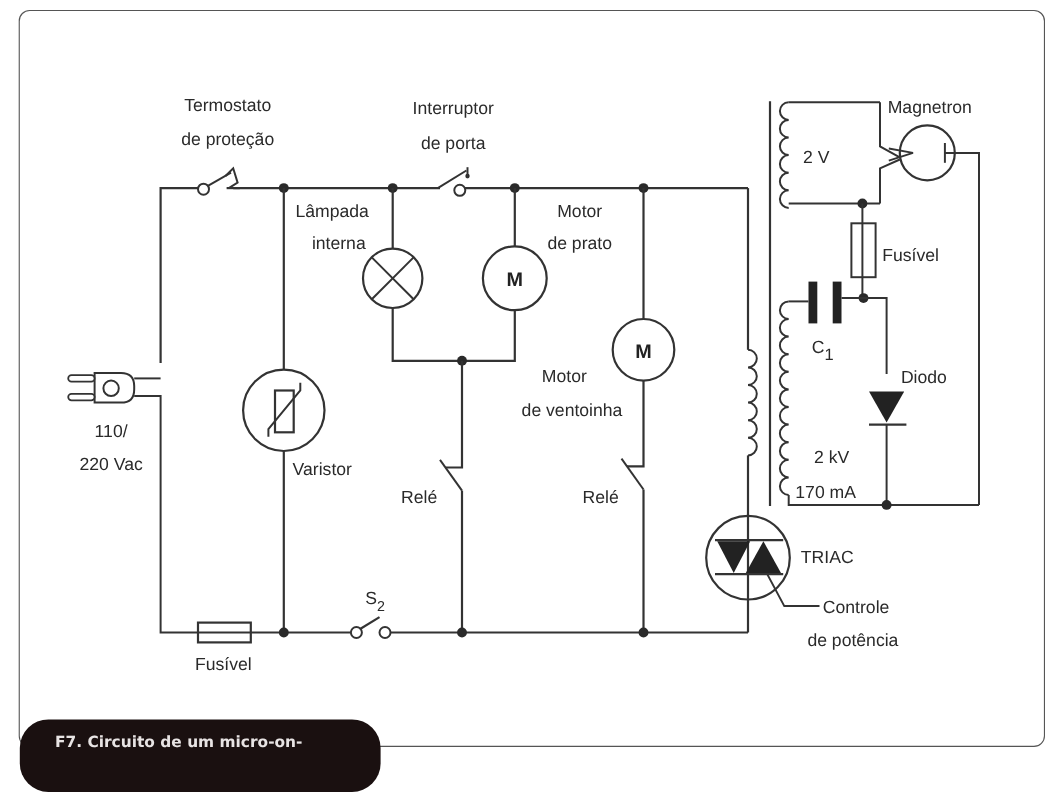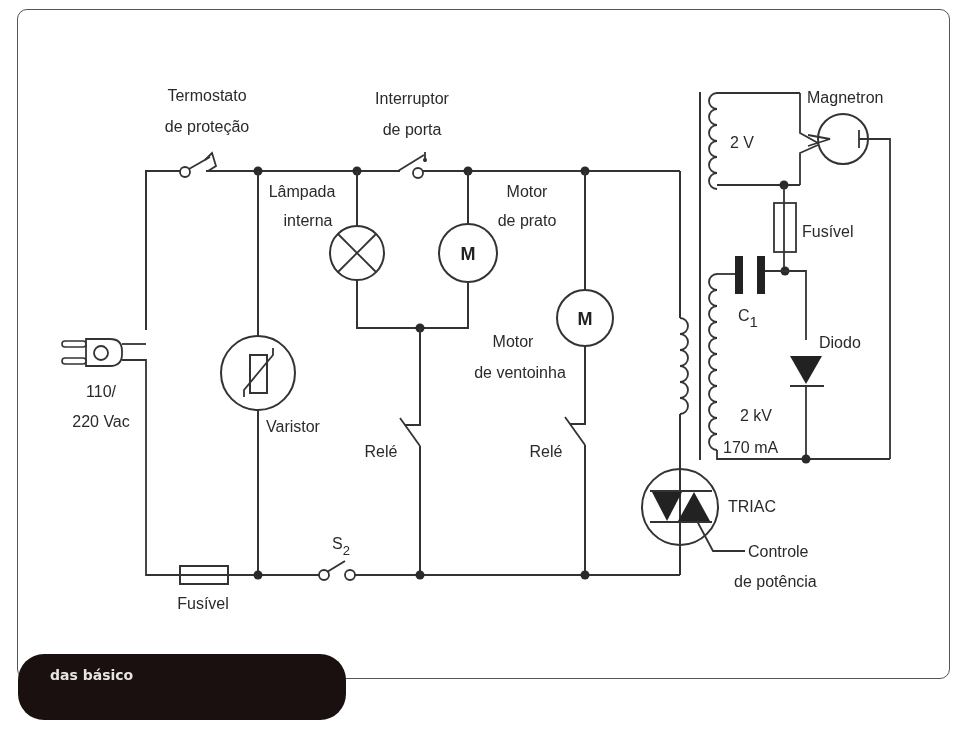--- a/index.html
+++ b/index.html
@@ -196,14 +196,14 @@
   <g>
     <polygon points="790,356 822,356 806,384" fill="#222"></polygon>
     <line class="wire" x1="790" y1="386" x2="824" y2="386"></line>
     <line class="thin" x1="806" y1="386" x2="806" y2="459"></line>
   </g>
   <text class="lbl" x="819" y="348">Diodo</text>
   <circle class="dot" cx="806" cy="459" r="4.5"></circle>
 </svg>
 
 <div id="caption">
-  <span>das básico</span>
+  <span>F7. Circuito de um micro-on-</span>
 </div>
 
 </body></html>

